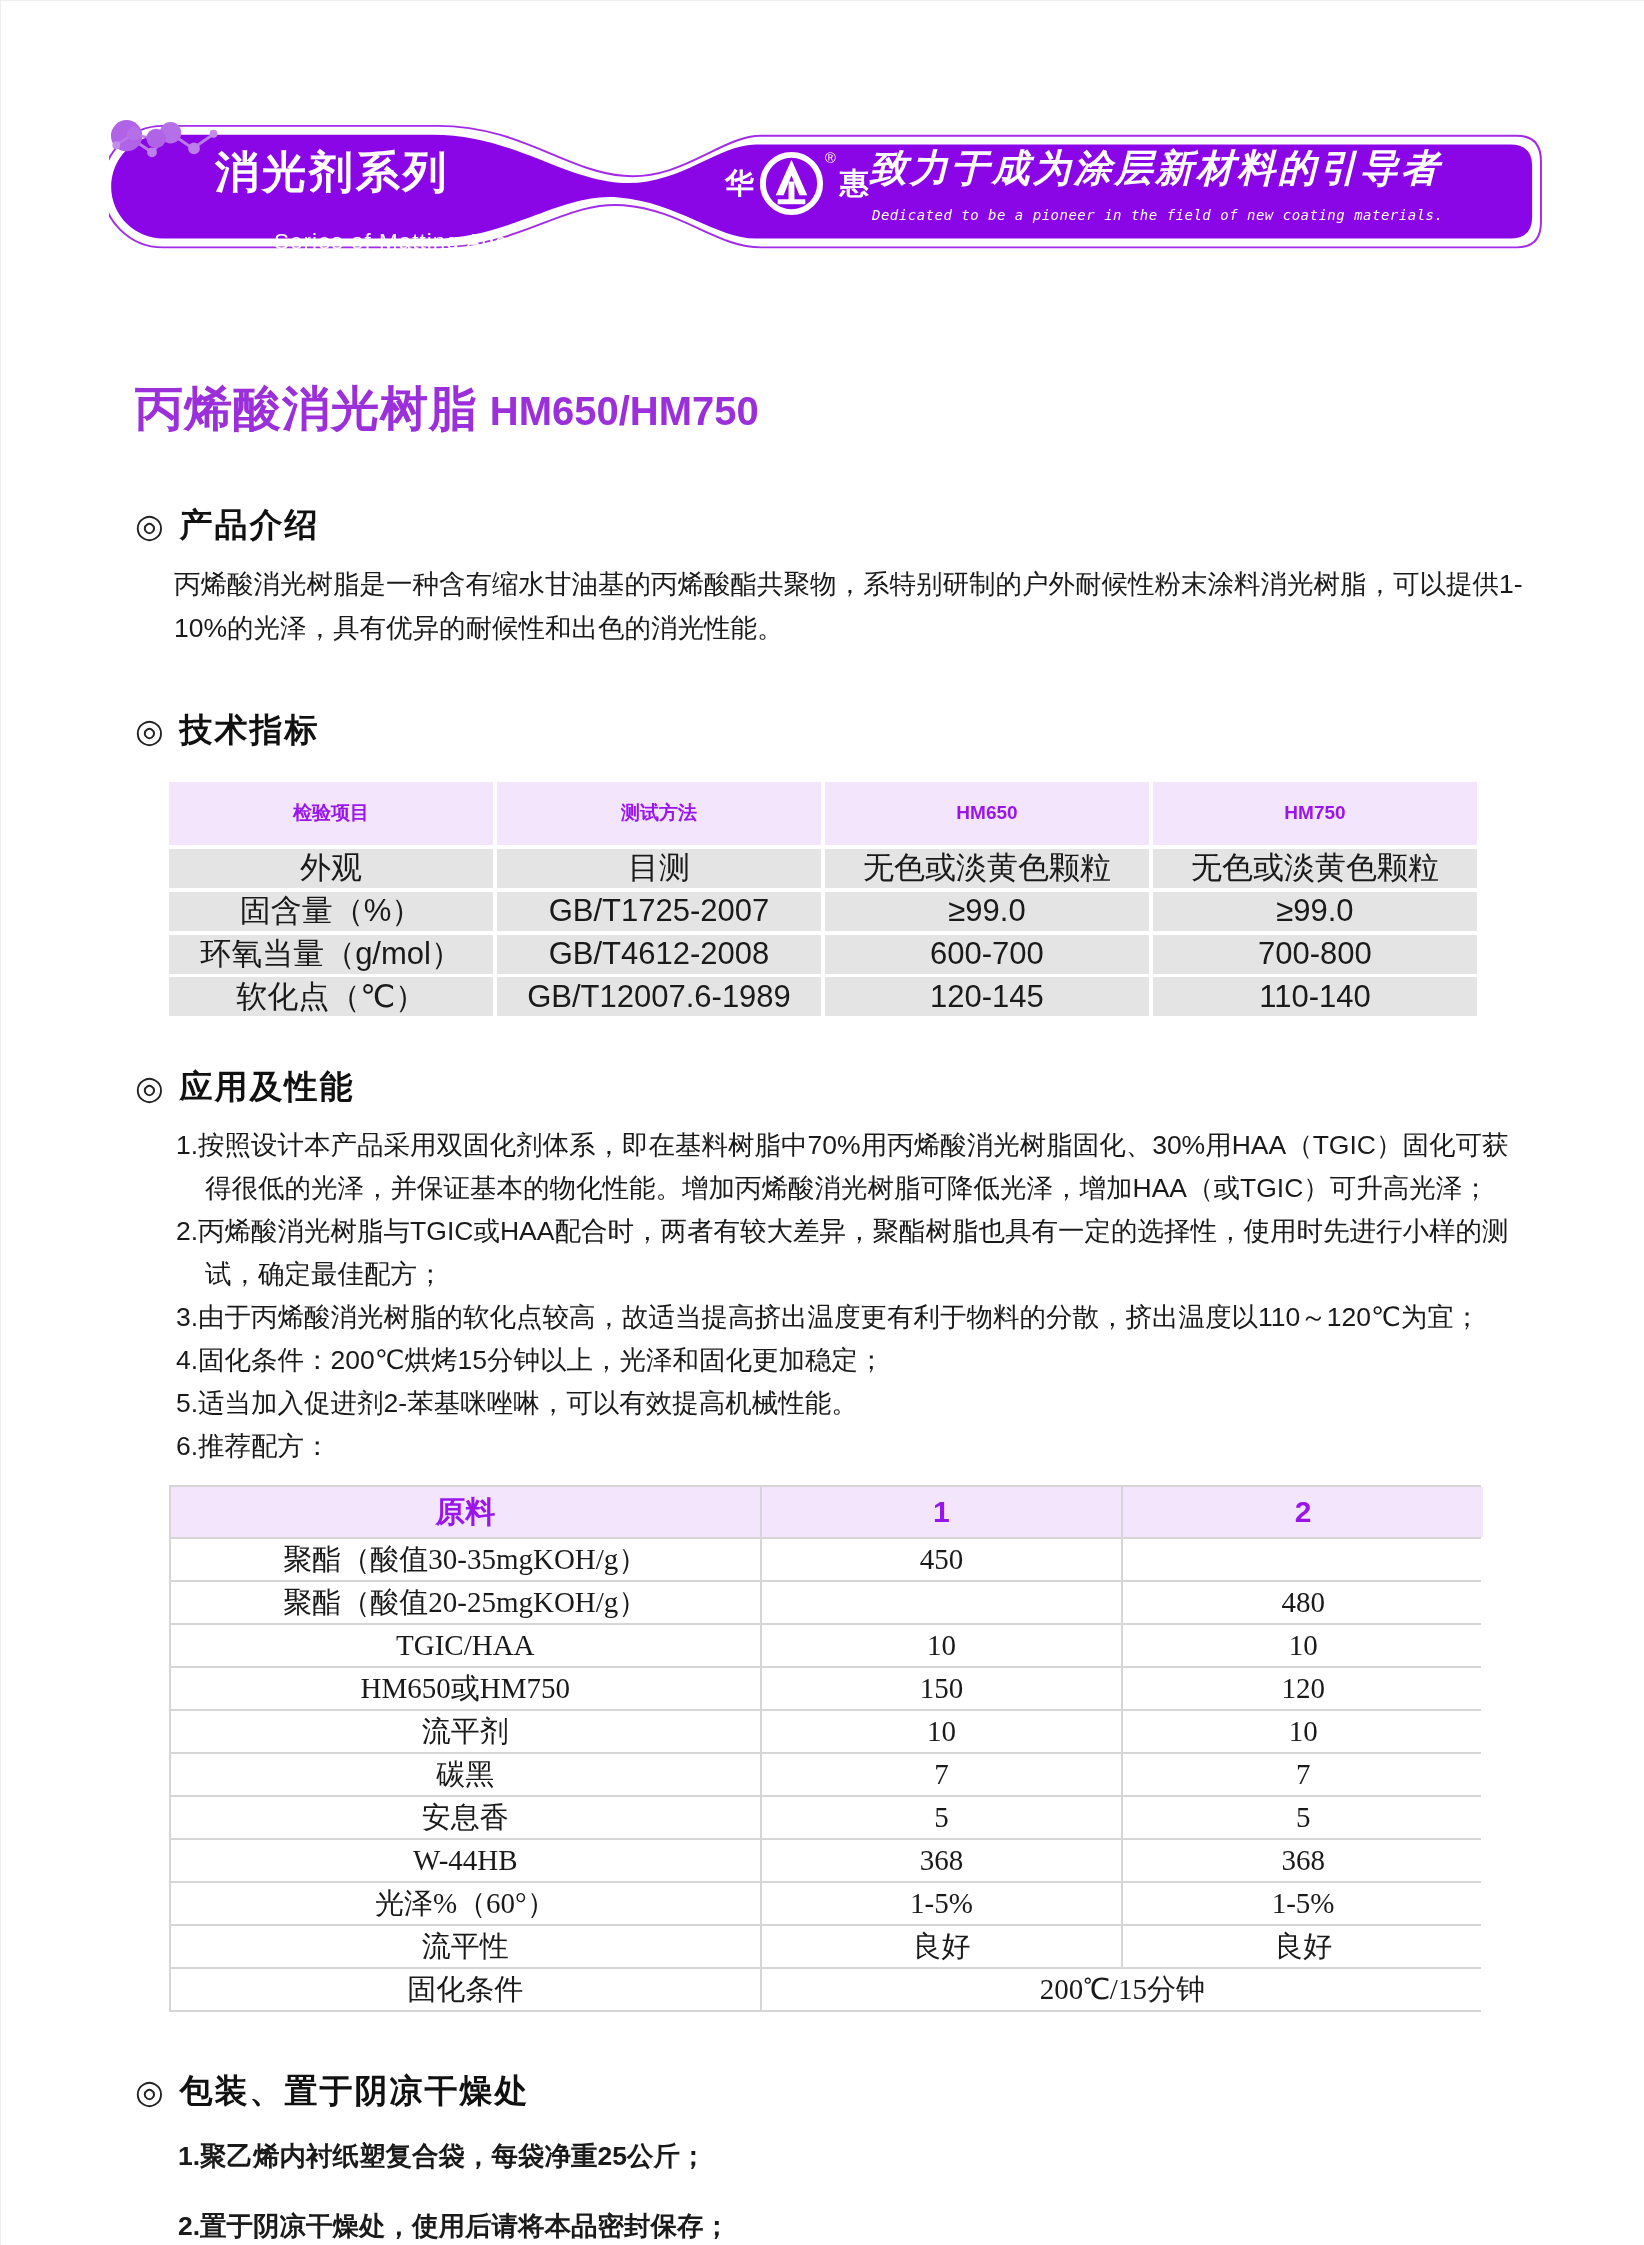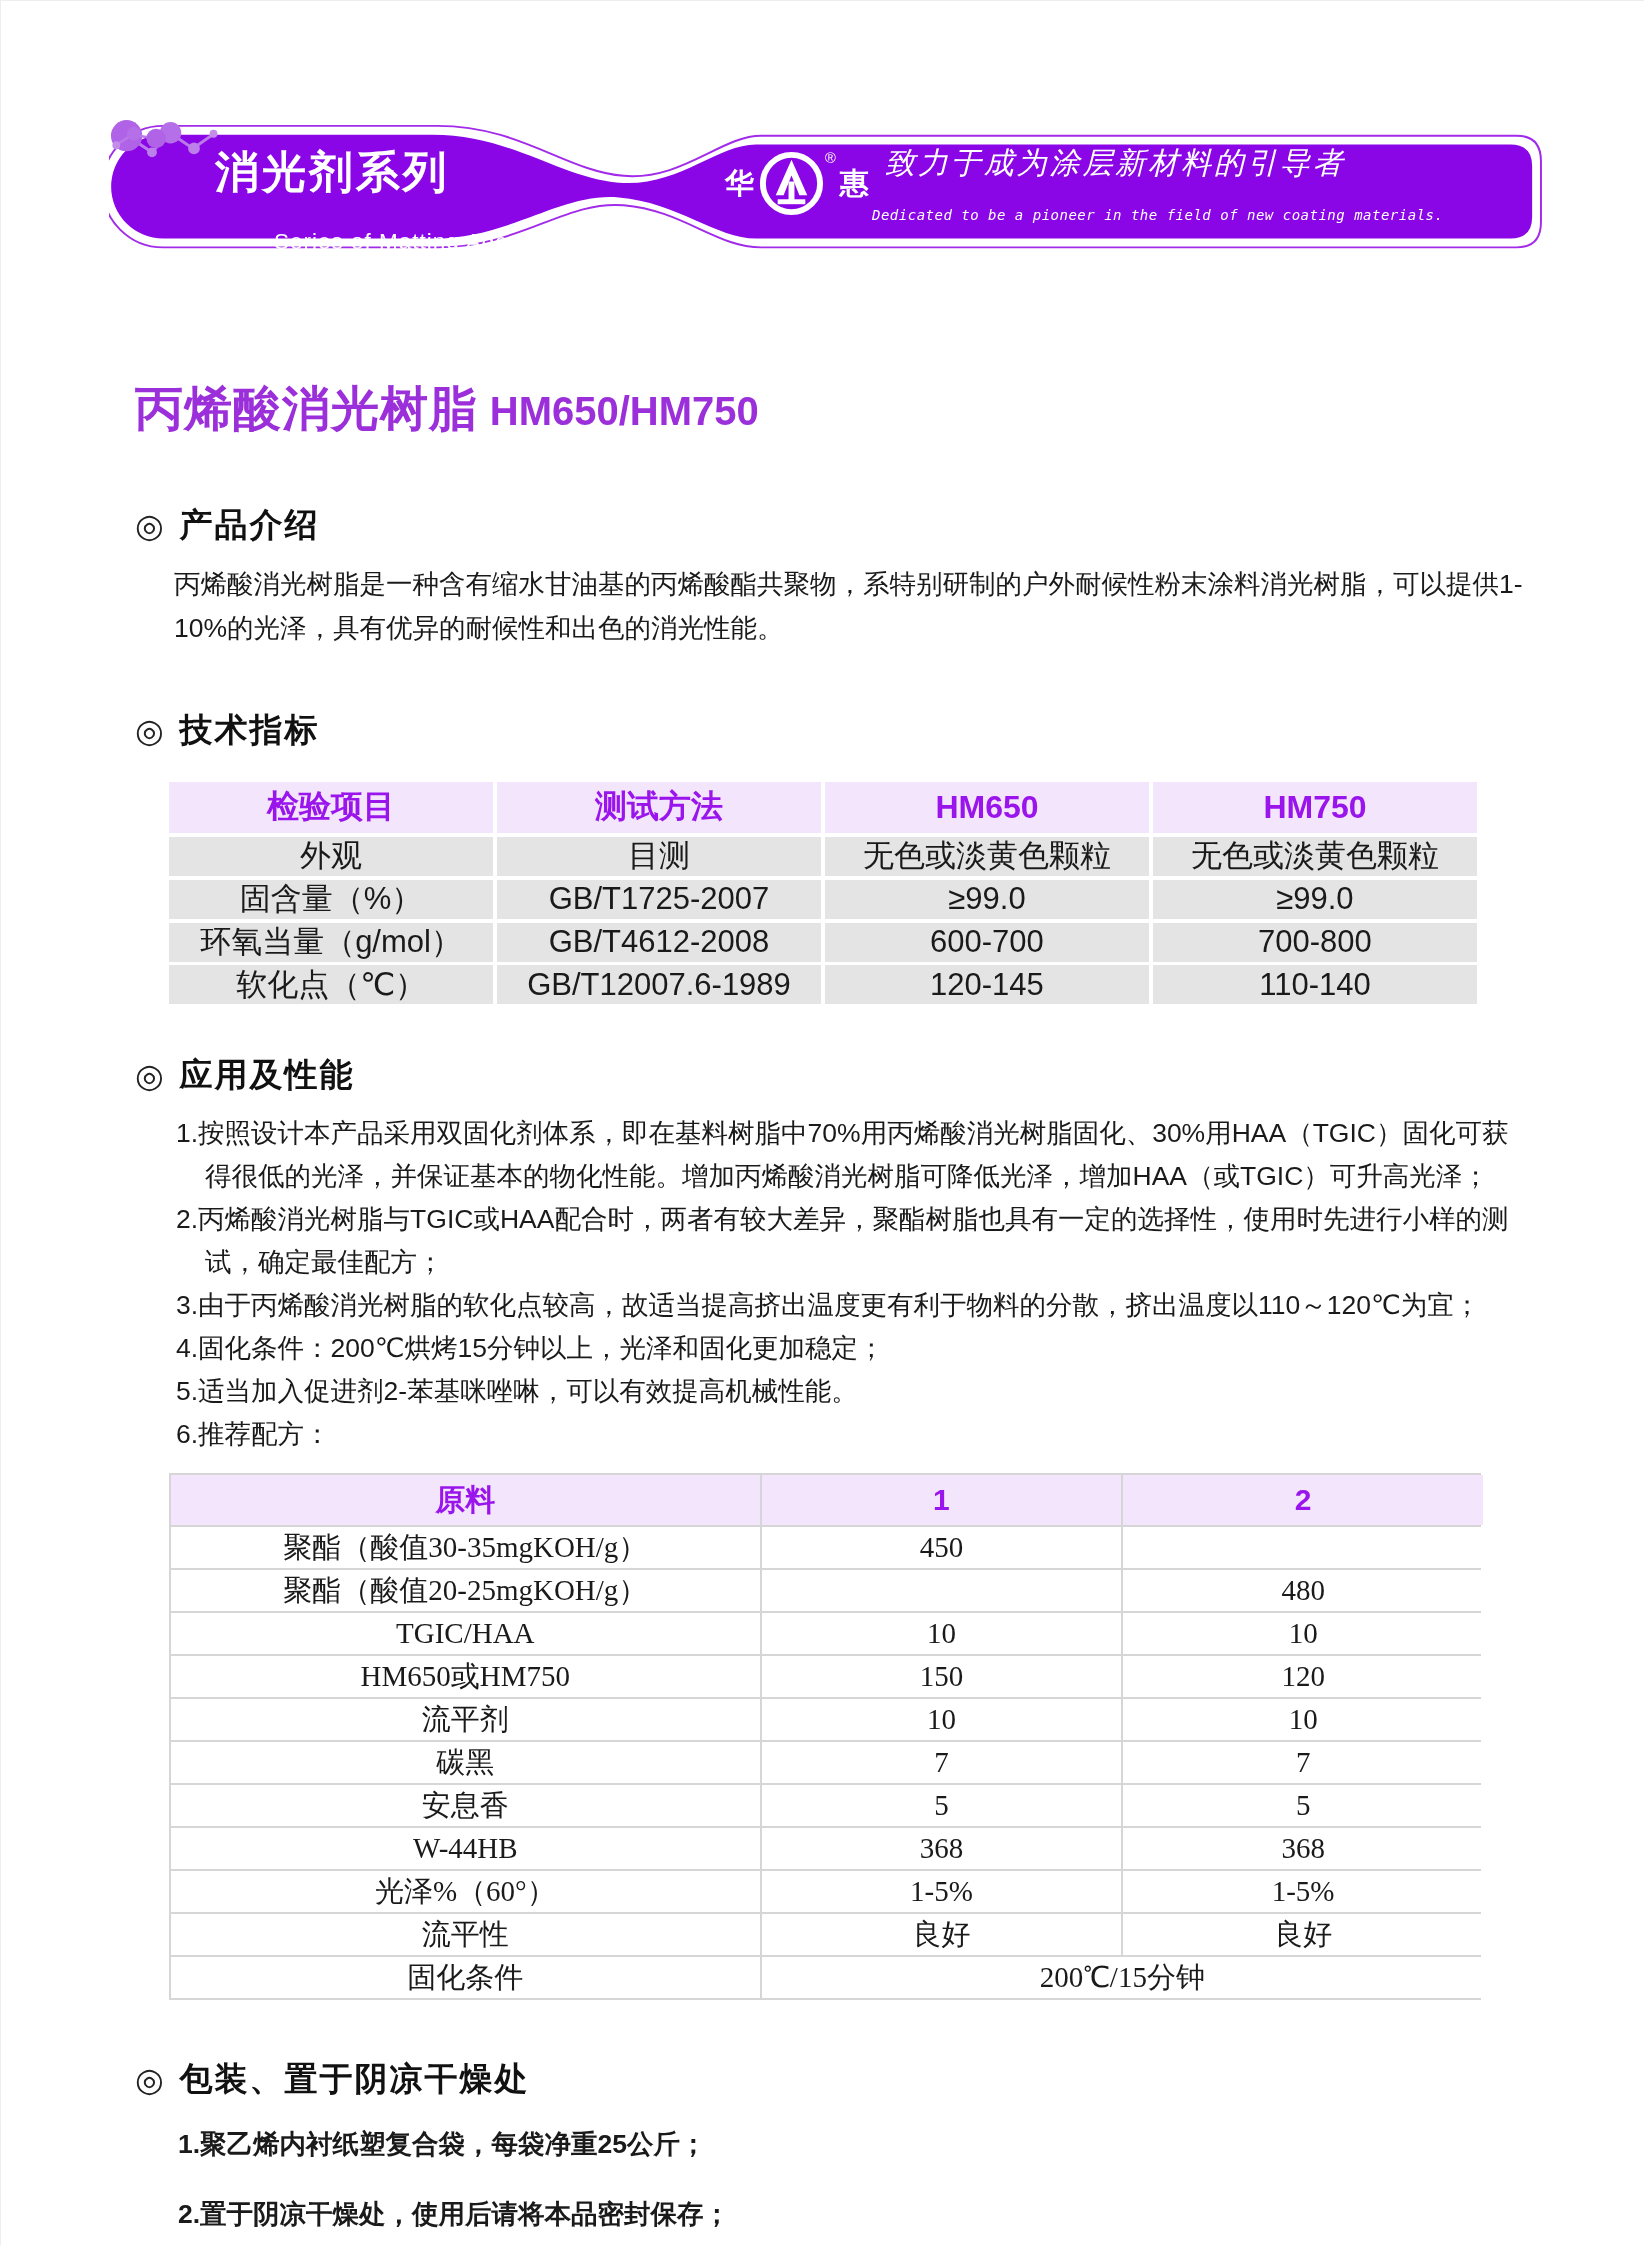--- a/index.html
+++ b/index.html
@@ -13,34 +13,34 @@
   .ribbon-wrap svg{position:absolute;left:0;top:0;}
   .hdr-text{position:absolute;color:#ffffff;white-space:nowrap;}
   .series-cn{left:106px;top:23.5px;font-size:44px;font-weight:bold;letter-spacing:2.9px;}
   .series-en{left:165px;top:82px;font-size:22.5px;letter-spacing:1px;margin-top:28px;}
   .dots-a{position:absolute;left:390px;top:39px;}
   .dots-b{position:absolute;left:98px;top:88px;}
   .logo-group{position:absolute;left:616px;top:29px;display:flex;align-items:center;color:#fff;}
   .logo-char{font-size:29px;font-weight:bold;line-height:1;}
   .logo-emblem{position:relative;width:71px;height:71px;margin:0 2px;}
   .logo-reg{font-size:14.7px;position:relative;top:-25.5px;left:-3.9px;}
-  .slogan-cn{left:776px;top:23.5px;font-size:30px;letter-spacing:2.9px;font-family:"Liberation Serif","DejaVu Serif",serif;font-style:italic;font-weight:normal;}
+  .slogan-cn{left:760px;top:23.5px;font-size:38px;letter-spacing:2.9px;font-family:"Liberation Serif","DejaVu Serif",serif;font-style:italic;font-weight:bold;}
   .slogan-en{left:763px;top:88px;font-size:14px;letter-spacing:0.5px;font-family:"DejaVu Sans Mono","Liberation Mono",monospace;font-style:italic;}
   
   .content{position:absolute;left:0;top:382px;width:1645px;padding:0 108px 0 134px;box-sizing:border-box;}
   .doc-title{font-weight:bold;color:#9B2FD9;margin:0 0 0 0;line-height:1.1;}
   .doc-title .t-cn{font-size:48px;letter-spacing:1px;}
   .doc-title .t-model{font-size:40px;margin-left:11.8px;}
   .sec-heading{display:flex;align-items:center;gap:13.7px;font-size:33px;font-weight:bold;color:#111;letter-spacing:2px;}
   .sec-bullet{font-size:33px;font-weight:normal;color:#222;}
   .intro-heading{margin-top:67px;}
   .intro-body{margin-top:15.7px;padding-left:39px;padding-right:5.9px;font-size:26.5px;line-height:1.65;color:#1a1a1a;}
   .specs-heading{margin-top:57px;}
   .spec-table{margin-top:29px;margin-left:34px;width:1308px;display:grid;grid-template-columns:repeat(4,1fr);gap:3.9px;}
-  .spec-th{background:#F3E5FC;color:#9A15EC;font-weight:bold;font-size:32px;height:51px;display:flex;align-items:center;justify-content:center;}
+  .spec-th{background:#F3E5FC;color:#9A15EC;font-weight:bold;font-size:19px;height:63px;display:flex;align-items:center;justify-content:center;}
   .spec-td{background:#E4E4E4;font-size:31px;height:39px;display:flex;align-items:center;justify-content:center;}
   .app-heading{margin-top:49px;}
   .app-list{margin-top:13.7px;padding-left:41px;padding-right:3.9px;}
   .app-list .list-item{font-size:26.5px;line-height:1.62;color:#1a1a1a;padding-left:29px;text-indent:-29px;}
   .recipe-table{margin-top:17.6px;margin-left:34px;width:1308px;display:grid;grid-template-columns:45% 27.5% 27.5%;gap:2px;background:#D6D6D6;border:2px solid #D6D6D6;}
   .recipe-th{background:#F3E5FC;color:#9A15EC;font-weight:bold;font-size:30px;height:50px;display:flex;align-items:center;justify-content:center;}
   .recipe-td{background:#ffffff;font-size:29px;height:41px;display:flex;align-items:center;justify-content:center;font-family:Liberation Serif, serif;}
   .pack-heading{margin-top:57px;}
   .pack-list{margin-top:21px;padding-left:43px;font-weight:bold;}
   .pack-list .list-item{font-size:26.5px;line-height:1.6;margin-bottom:27.4px;padding-left:29px;text-indent:-29px;}

